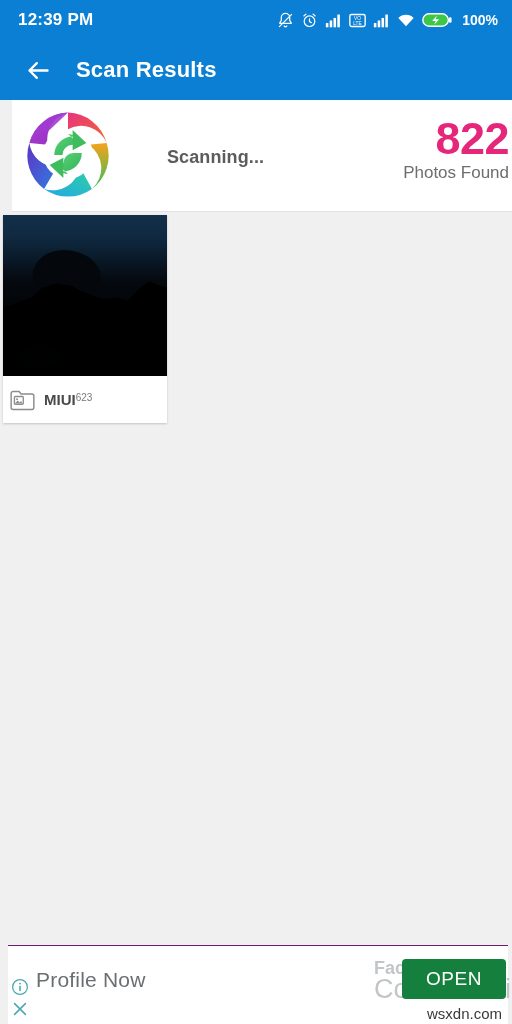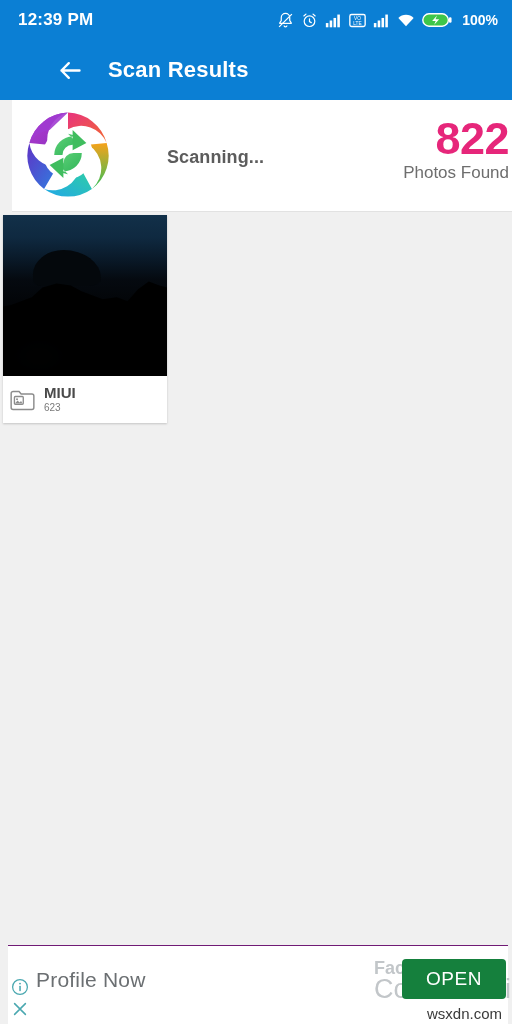--- a/index.html
+++ b/index.html
@@ -22,21 +22,21 @@
     color:#ffffff; font-size:17px; font-weight:bold; letter-spacing:.2px;
   }
   .status-icons{ display:flex; align-items:center; gap:7px; }
   .si{ display:block; }
   .batt-pct{ color:#fff; font-size:14px; font-weight:bold; margin-left:3px; }
 
   
   .appbar{
     position:absolute; left:0; top:40px; width:512px; height:60px;
     background:#0b7fd4;
-    display:flex; align-items:center;padding-left:32px;
+    display:flex; align-items:center;
   }
   .back-btn{
     width:52px; height:52px; margin-left:12px;
     display:flex; align-items:center; justify-content:center;
     cursor:pointer; border-radius:50%;
   }
   .appbar-title{
     color:#ffffff; font-size:22px; font-weight:bold; margin-left:12px;
     letter-spacing:.2px;
   }
@@ -101,21 +101,21 @@
   .thumb .hill{
     position:absolute; left:18%; top:22%; width:42%; height:22%;
     background:#04080c;
     border-radius:45% 55% 18% 12% / 70% 80% 20% 20%;
   }
   .card-meta{
     height:47px; display:flex; align-items:center; padding:0 8px 0 7px;
     background:#fff;
   }
   .folder-icon{ flex:0 0 auto; margin-right:9px; }
-  .meta-text{ display:flex; flex-direction:column; justify-content:center; }
+  .meta-text{ display:flex; flex-direction:row; justify-content:center; }
   .album-name{ font-size:15px; font-weight:bold; color:#4a4a4a; line-height:1.15; }
   .album-count{ font-size:10px; color:#7a7a7a; line-height:1.25; margin-top:1px; }
 
   
   .adbar{
     position:absolute; left:8px; bottom:0; width:500px; height:79px;
     background:#ffffff; border-top:1px solid #701a75;
   }
   .ad-badges{
     position:absolute; left:3px; top:32px;

